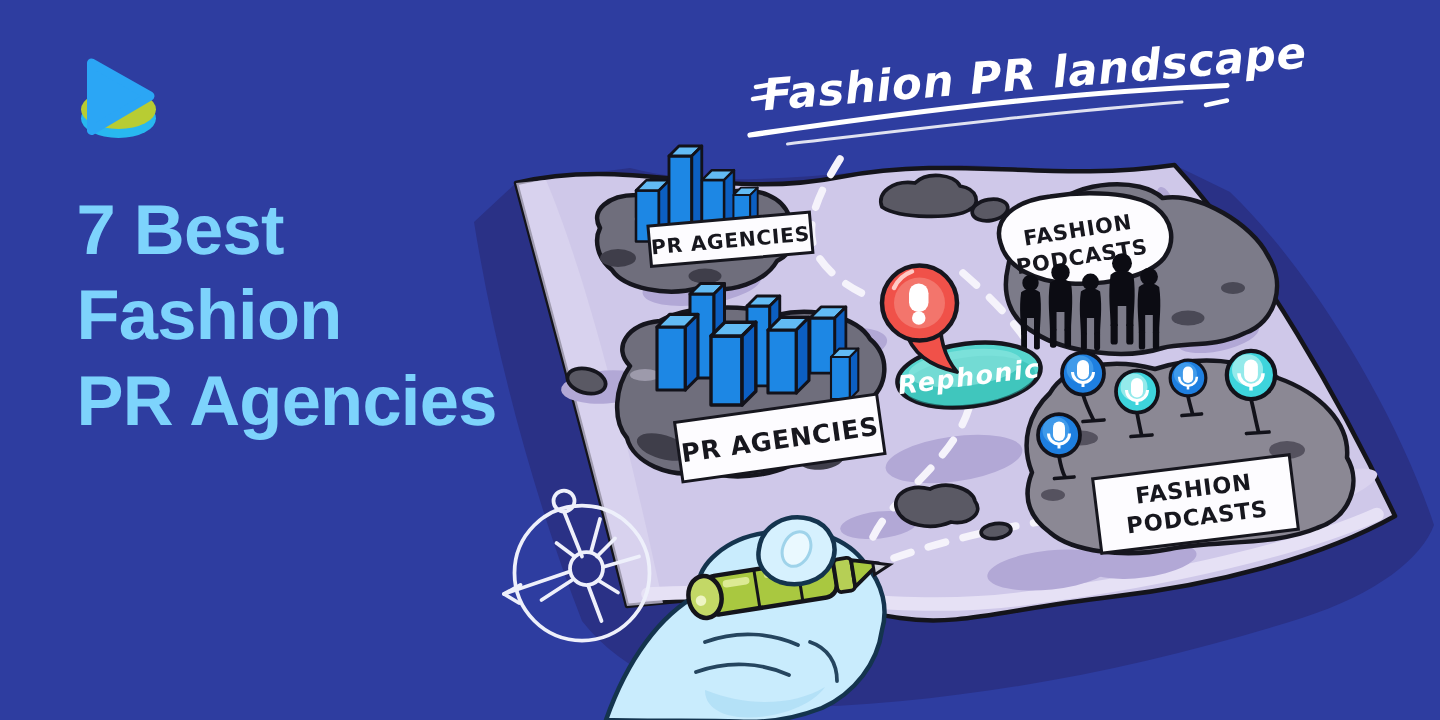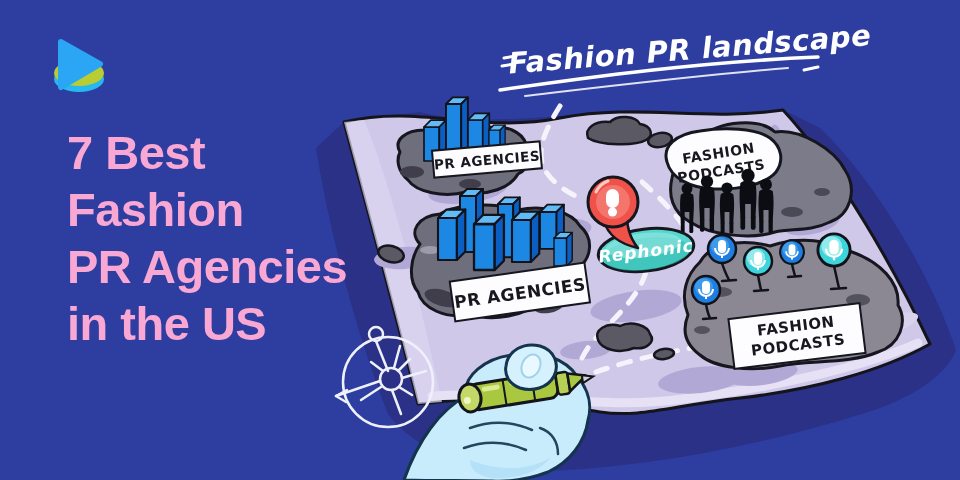--- a/index.html
+++ b/index.html
@@ -3,21 +3,21 @@
 <meta charset="utf-8">
 <style>
   html,body{margin:0;padding:0;background:#1c2040;}
   .stage{
     position:relative;width:960px;height:480px;overflow:hidden;
     background:#2e3da0;font-family:"Liberation Sans",sans-serif;
   }
   .art{position:absolute;inset:0;width:960px;height:480px;display:block;}
   .logo{position:absolute;left:50px;top:34px;width:62px;height:62px;}
   .headline{
-    position:absolute;left:67px;top:124px;color:#f9a8d4;
+    position:absolute;left:51px;top:124px;color:#7dd3fc;
     font-weight:700;font-size:47px;line-height:57px;letter-spacing:-0.5px;
     font-family:"Liberation Sans",sans-serif;white-space:nowrap;
   }
   .script-title{
     position:absolute;left:508px;top:34px;width:320px;text-align:center;
     color:#ffffff;font-family:"DejaVu Sans",sans-serif;
     font-style:italic;font-weight:700;font-size:29px;letter-spacing:0.5px;
     transform:rotate(-4.5deg);white-space:nowrap;
   }
   .maplabel{font-family:"DejaVu Sans",sans-serif;font-weight:700;fill:#17171e;}
@@ -282,18 +282,17 @@
     <ellipse cx="29" cy="45" rx="25" ry="13" fill="#28b8f0"></ellipse>
     <ellipse cx="29" cy="39" rx="25" ry="13" fill="#b8cc33"></ellipse>
     <path d="M11,8 L50,30 L11,53 Z" fill="#2ba6f5" stroke="#2ba6f5" stroke-width="6" stroke-linejoin="round"></path>
   </svg>
 </div>
 
 <div class="headline">
   <div>7 Best</div>
   <div>Fashion</div>
   <div>PR Agencies</div>
-  <div>in the US</div>
 </div>
 
 <div class="script-title">Fashion PR landscape</div>
 
 </div>
 
 </body></html>

